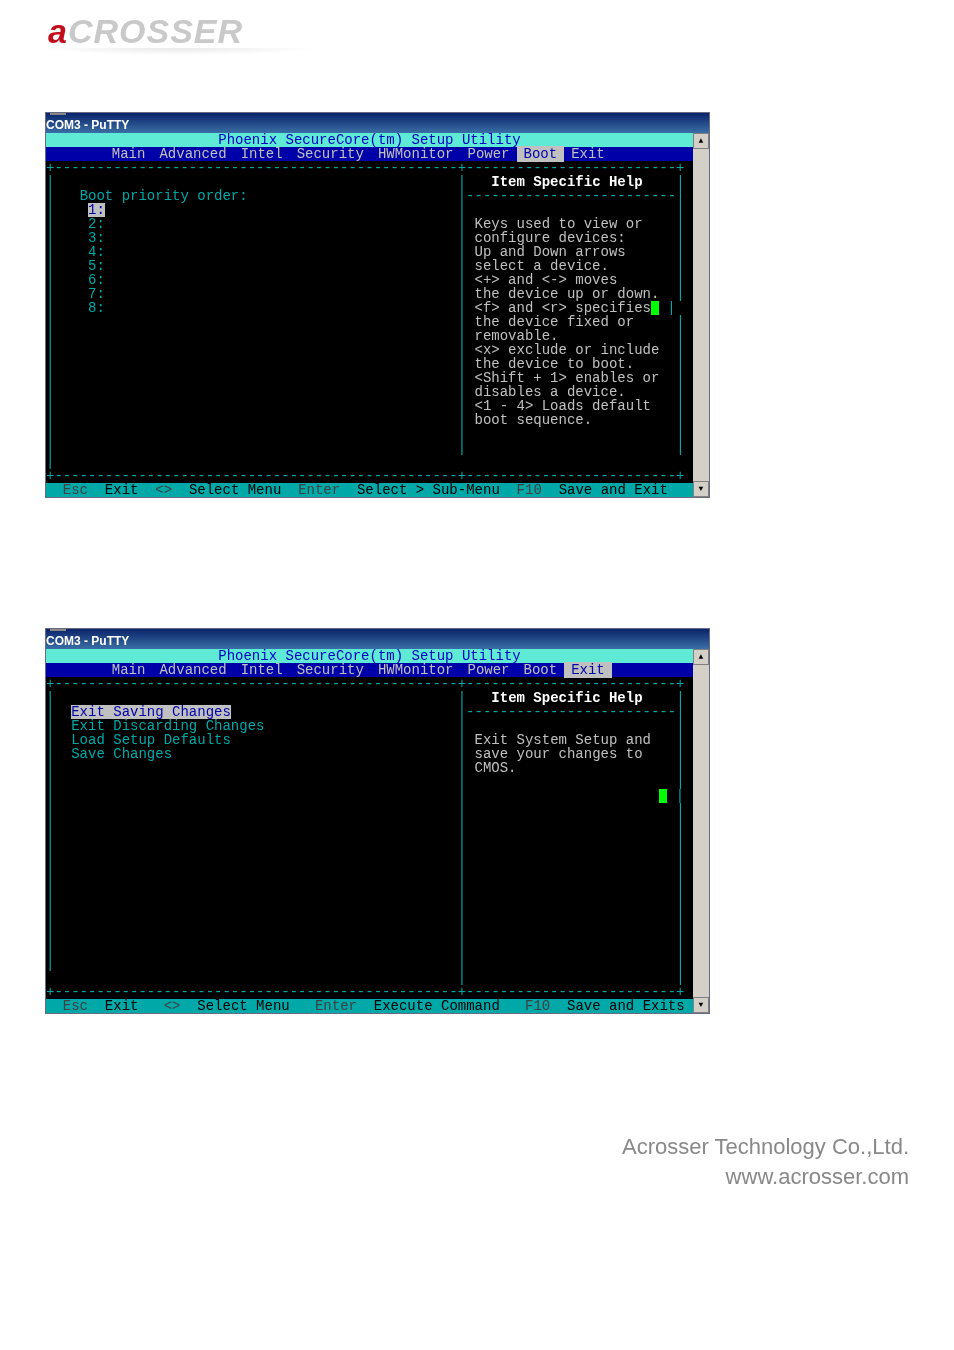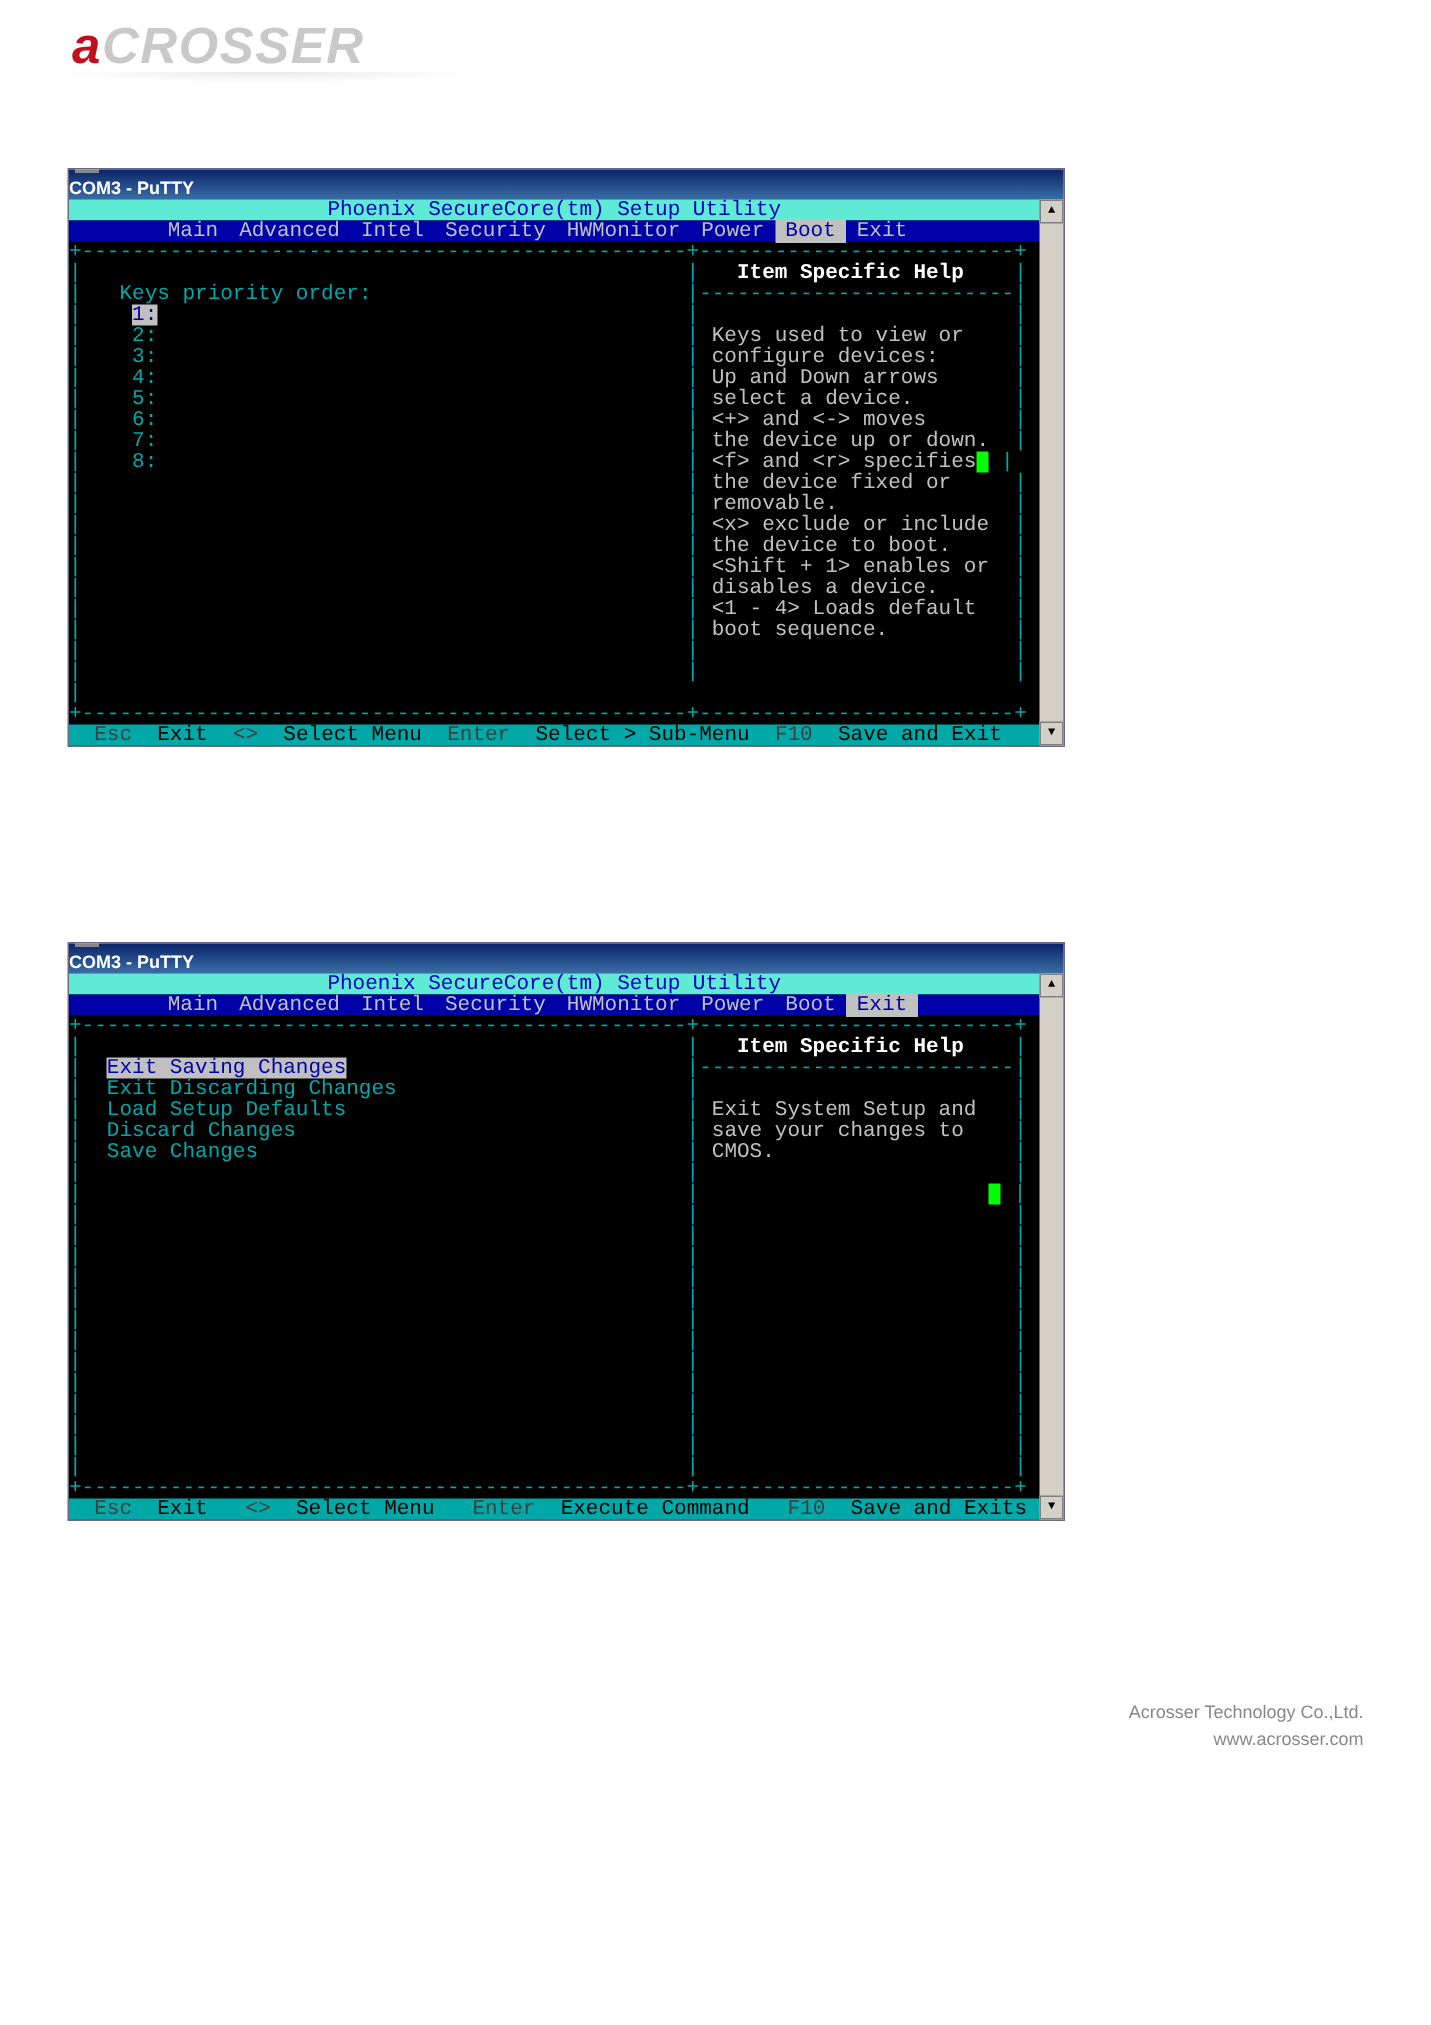--- a/index.html
+++ b/index.html
@@ -44,21 +44,21 @@
   .line{white-space:pre;}
   .pipe{color:#00a8a8;}
   .item-head{color:#fff;font-weight:700;text-align:center;}
   .block-cursor{display:inline-block;width:8px;height:14px;background:#00ff00;vertical-align:bottom;}
   
   .footer{background:#00a8a8;color:#000;white-space:pre;height:14px;}
   .footer .k{color:#404040;}
   .selected-row{background:#c0c0c0;color:#0000a8;display:inline-block;white-space:pre;}
   .cyan{color:#00a8a8;}
   
-  .page-foot{margin:120px 45px 0 0;text-align:right;color:#888;font-size:12px;}
+  .page-foot{margin:120px 45px 0 0;text-align:right;color:#888;font-size:22px;}
   .page-foot div{margin:4px 0;}
 </style>
 </head>
 <body>
 
 <div class="logo-wrap">
   <span class="logo"><span class="a">a</span><span>CROSSER</span></span>
 </div>
 <div class="logo-shadow"></div>
 
@@ -80,21 +80,21 @@
       </div>
     </div>
     <div class="surface">
       <div class="row utility">Phoenix SecureCore(tm) Setup Utility</div>
       <div class="row menubar">  <span>Main</span><span>Advanced</span><span>Intel</span><span>Security</span><span>HWMonitor</span><span>Power</span><span class="sel">Boot</span><span>Exit</span></div>
       <div class="row border-row">+------------------------------------------------+-------------------------+</div>
 
       <div class="content">
         <div class="col-left">
 <div class="line"><span class="pipe">|</span>                                                </div>
-<div class="line"><span class="pipe">|</span>   <span class="cyan">Keys priority order:</span>                        </div>
+<div class="line"><span class="pipe">|</span>   <span class="cyan">Boot priority order:</span>                        </div>
 <div class="line"><span class="pipe">|</span>    <span class="selected-row">1:</span>                                          </div>
 <div class="line"><span class="pipe">|</span>    <span class="cyan">2:</span>                                          </div>
 <div class="line"><span class="pipe">|</span>    <span class="cyan">3:</span>                                          </div>
 <div class="line"><span class="pipe">|</span>    <span class="cyan">4:</span>                                          </div>
 <div class="line"><span class="pipe">|</span>    <span class="cyan">5:</span>                                          </div>
 <div class="line"><span class="pipe">|</span>    <span class="cyan">6:</span>                                          </div>
 <div class="line"><span class="pipe">|</span>    <span class="cyan">7:</span>                                          </div>
 <div class="line"><span class="pipe">|</span>    <span class="cyan">8:</span>                                          </div>
 <div class="line"><span class="pipe">|</span>                                                </div>
 <div class="line"><span class="pipe">|</span>                                                </div>
@@ -159,21 +159,20 @@
       <div class="row utility">Phoenix SecureCore(tm) Setup Utility</div>
       <div class="row menubar">  <span>Main</span><span>Advanced</span><span>Intel</span><span>Security</span><span>HWMonitor</span><span>Power</span><span>Boot</span><span class="sel">Exit</span></div>
       <div class="row border-row">+------------------------------------------------+-------------------------+</div>
 
       <div class="content">
         <div class="col-left">
 <div class="line"><span class="pipe">|</span>                                                </div>
 <div class="line"><span class="pipe">|</span>  <span class="selected-row">Exit Saving Changes</span>                           </div>
 <div class="line"><span class="pipe">|</span>  <span class="cyan">Exit Discarding Changes</span>                       </div>
 <div class="line"><span class="pipe">|</span>  <span class="cyan">Load Setup Defaults</span>                           </div>
-<div class="line"><span class="pipe">|</span>  <span class="cyan">Discard Changes</span>                               </div>
 <div class="line"><span class="pipe">|</span>  <span class="cyan">Save Changes</span>                                  </div>
 <div class="line"><span class="pipe">|</span>                                                </div>
 <div class="line"><span class="pipe">|</span>                                                </div>
 <div class="line"><span class="pipe">|</span>                                                </div>
 <div class="line"><span class="pipe">|</span>                                                </div>
 <div class="line"><span class="pipe">|</span>                                                </div>
 <div class="line"><span class="pipe">|</span>                                                </div>
 <div class="line"><span class="pipe">|</span>                                                </div>
 <div class="line"><span class="pipe">|</span>                                                </div>
 <div class="line"><span class="pipe">|</span>                                                </div>

